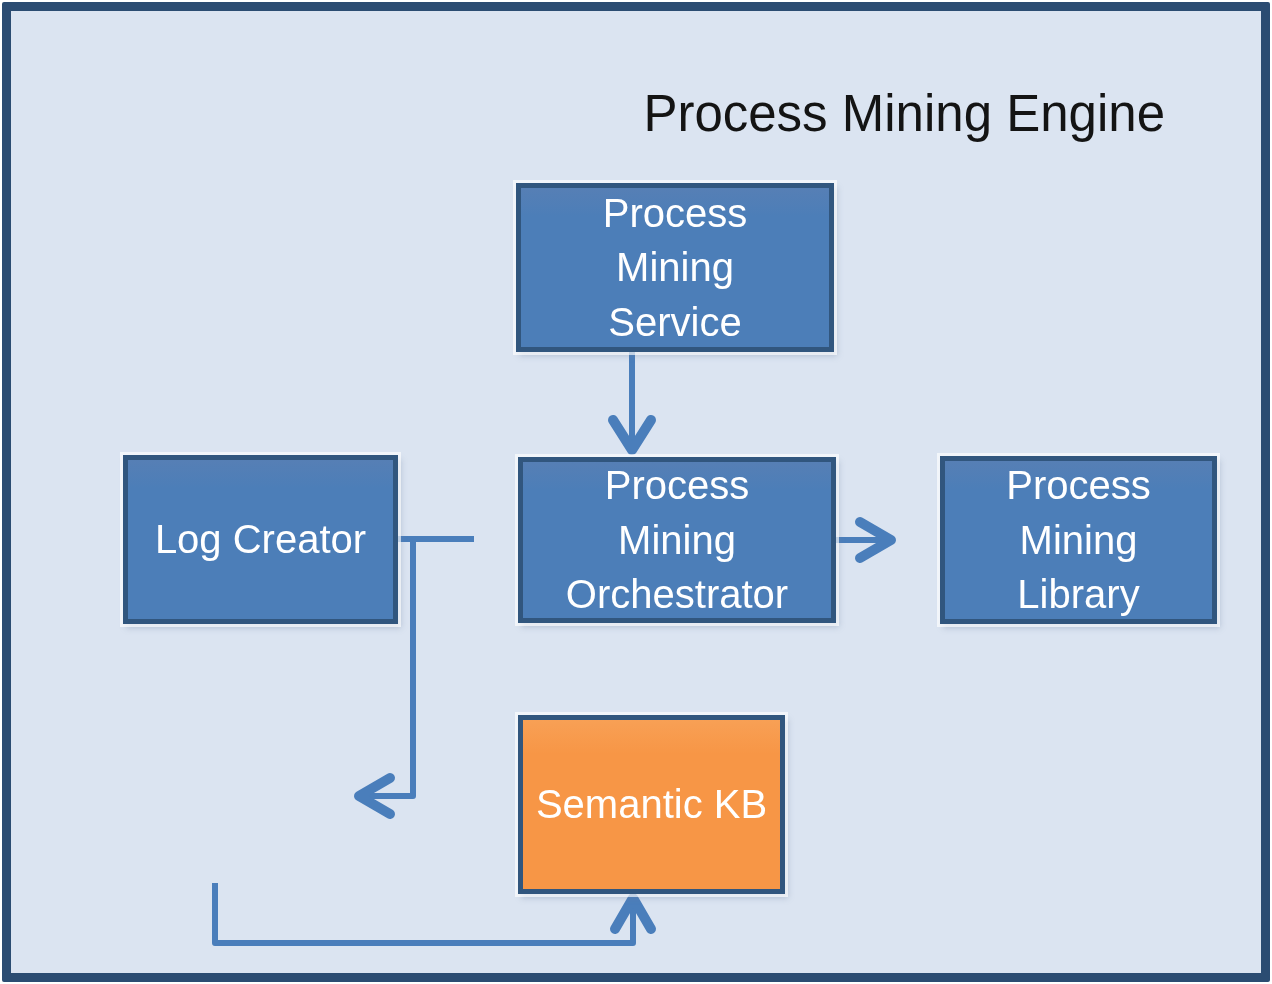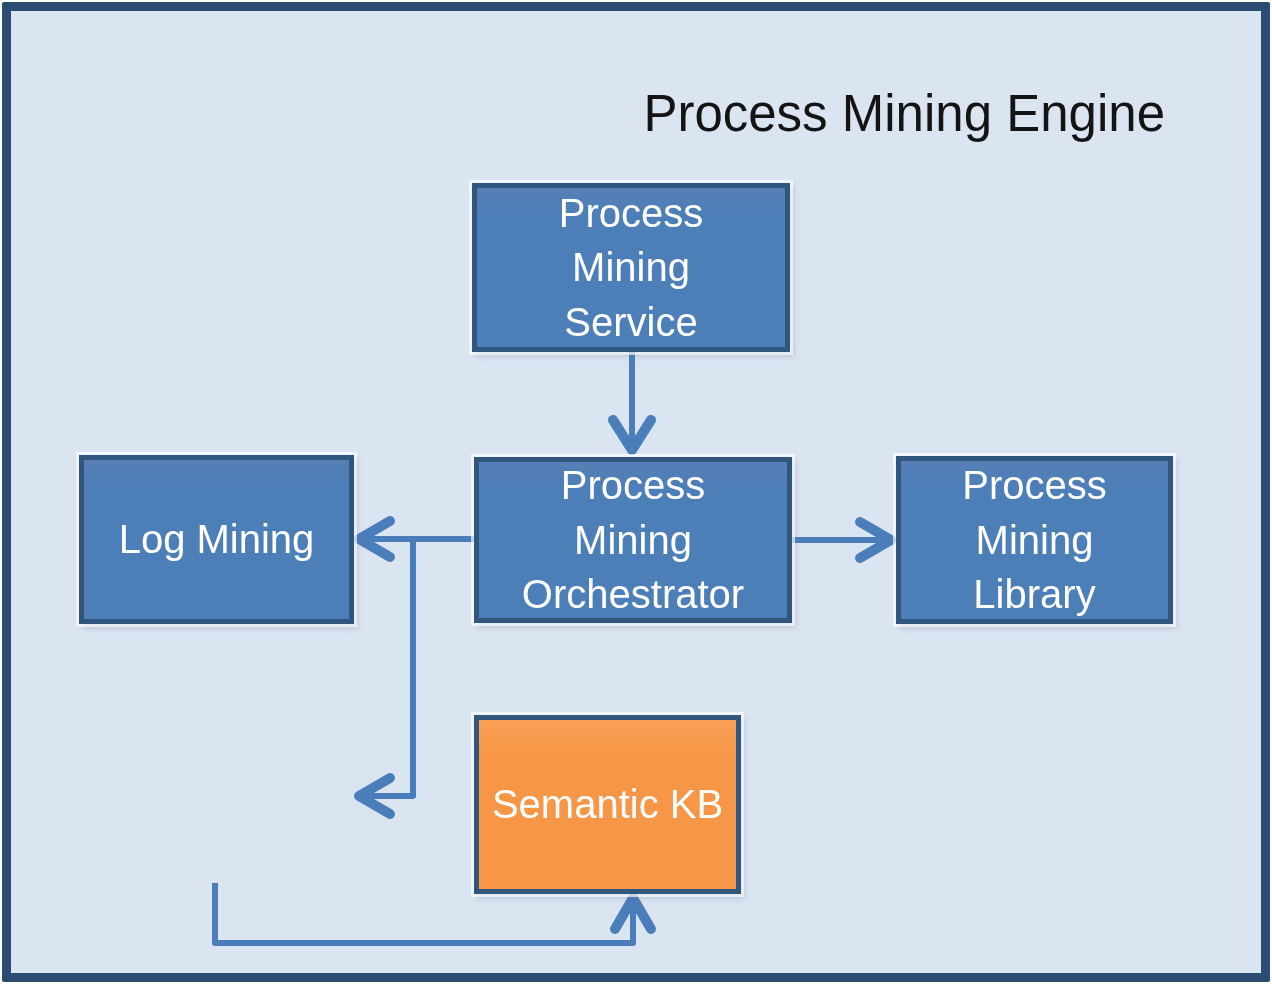--- a/index.html
+++ b/index.html
@@ -38,20 +38,21 @@
     border: 5px solid var(--node-border, #31567e);
     box-shadow: 0 0 0 3px rgba(255,255,255,0.65), 3px 4px 6px rgba(110,130,160,0.35);
     display: flex;
     align-items: center;
     justify-content: center;
     text-align: center;
     color: var(--node-text, #ffffff);
     font-size: 40px;
     line-height: 1.36;
     white-space: pre-line;
+    margin-left: 44px;
   }
   .node-service      { left: 461px; top: 172px; width: 318px; height: 169px; }
   .node-log-creator  { left: 68px;  top: 444px; width: 275px; height: 169px; }
   .node-orchestrator { left: 463px; top: 446px; width: 318px; height: 166px; }
   .node-library      { left: 885px; top: 445px; width: 277px; height: 168px; }
   .node-query-creator{ left: 67px;  top: 703px; width: 276px; height: 169px; }
   .node-semantic-kb  {
     left: 463px; top: 704px; width: 267px; height: 179px;
     background: linear-gradient(180deg, #f8a055 0%, var(--kb-fill, #f79646) 20%, var(--kb-fill, #f79646) 100%);
   }
@@ -109,21 +110,21 @@
       <g>
         <path class="shaft" d="M204 872 L204 932 L622 932 L622 890"></path>
         <path class="head" d="M604 918 L622 887 L640 918"></path>
       </g>
     </svg>
 
     <div class="node node-service">Process
 Mining
 Service</div>
 
-    <div class="node node-log-creator">Log Mining</div>
+    <div class="node node-log-creator">Log Creator</div>
 
     <div class="node node-orchestrator">Process
 Mining
 Orchestrator</div>
 
     <div class="node node-library">Process
 Mining
 Library</div>
 
 

